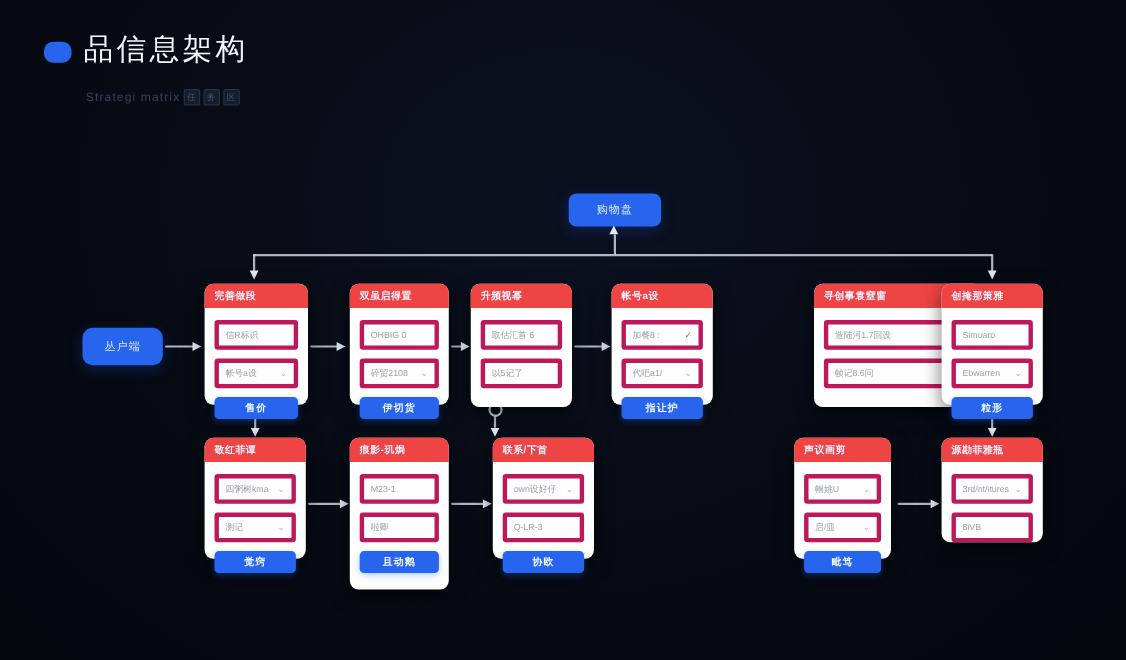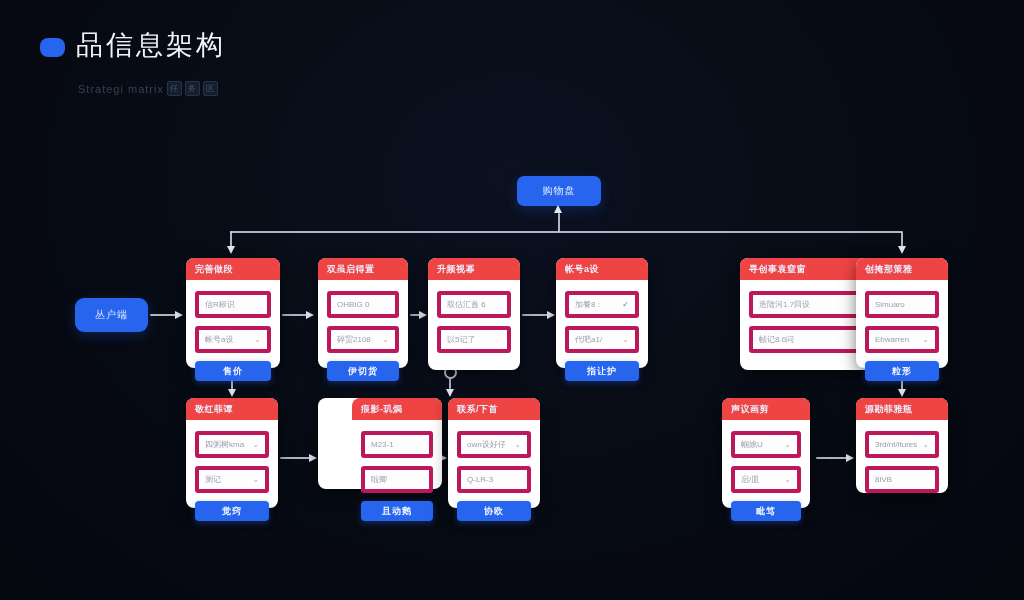--- a/index.html
+++ b/index.html
@@ -193,21 +193,21 @@
           <span class="chev">⌄</span>
         </div>
       <div class="field">
           <span>测记</span>
           <span class="chev">⌄</span>
         </div>
       <div class="btn">觉窍</div>
     </div>
   </div>
 
-  <div class="card" style="left:318px;top:398px;width:90px;height:91px;padding-left:34px;">
+  <div class="card" style="left:318px;top:398px;width:90px;height:138px;">
     <div class="card-header">
         <span>痕影-玑焗</span>
       </div>
     <div class="card-body">
       <div class="field">
           <span>M23-1</span>
         </div>
       <div class="field">
           <span>啦卿</span>
         </div>

